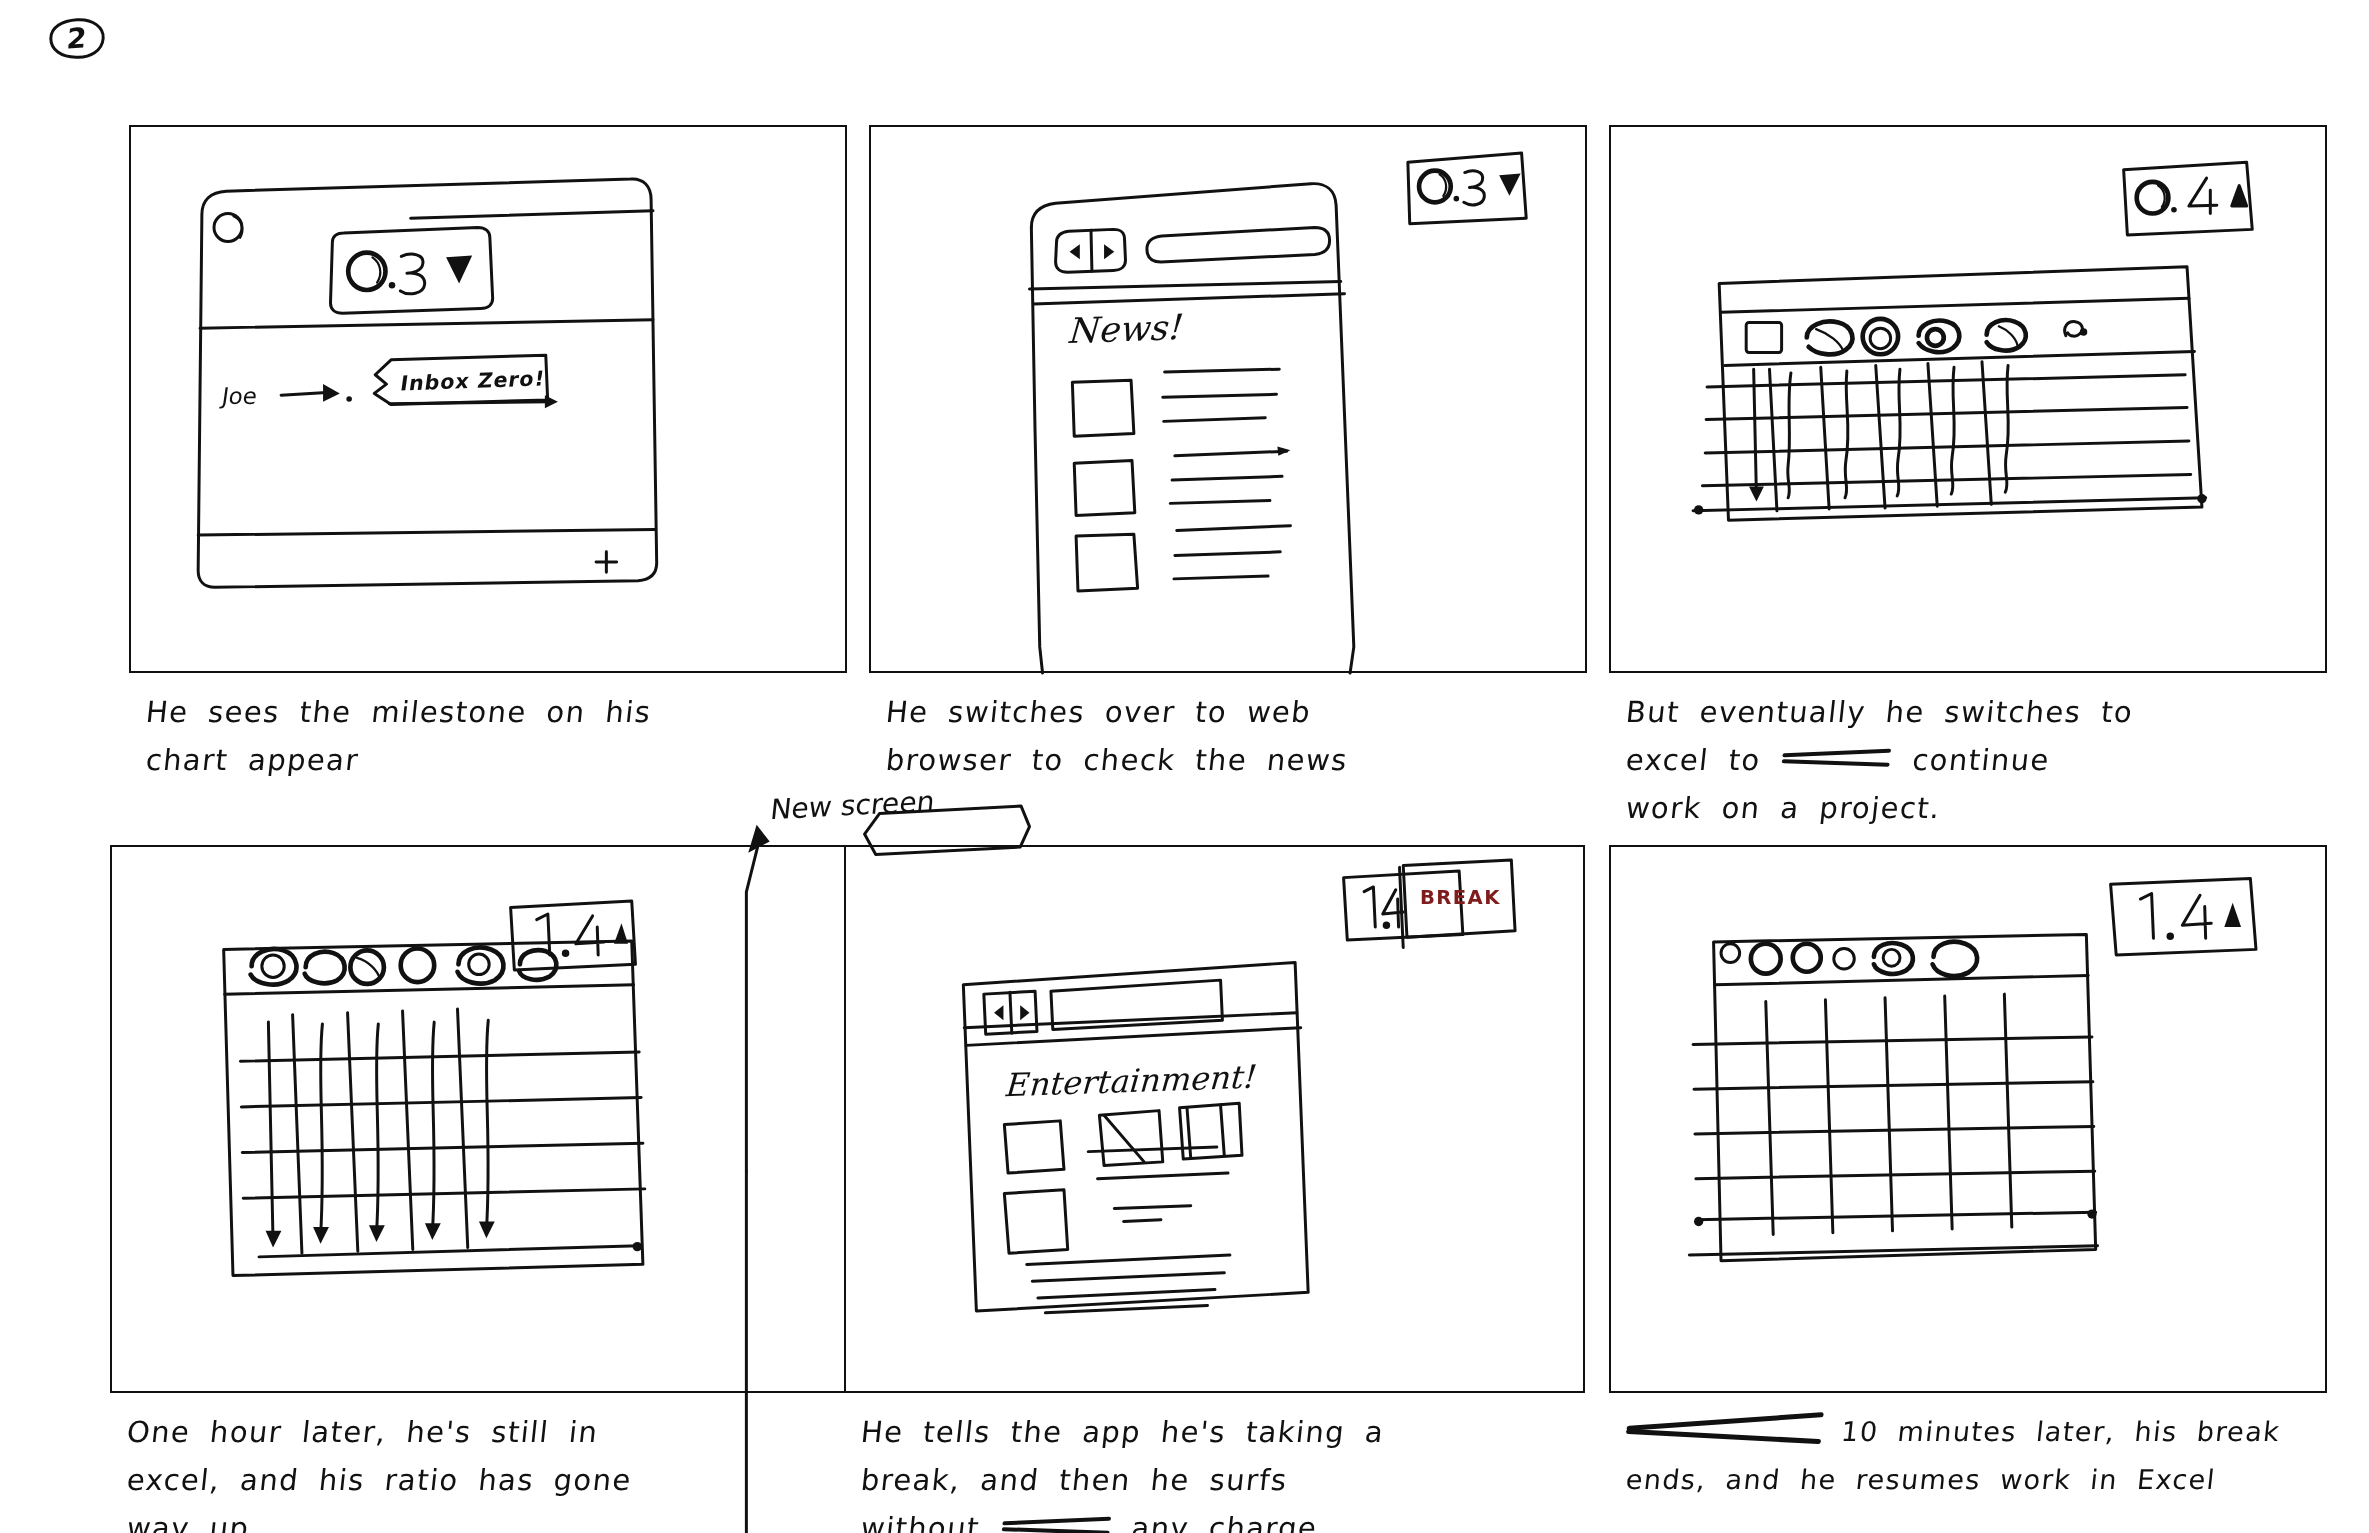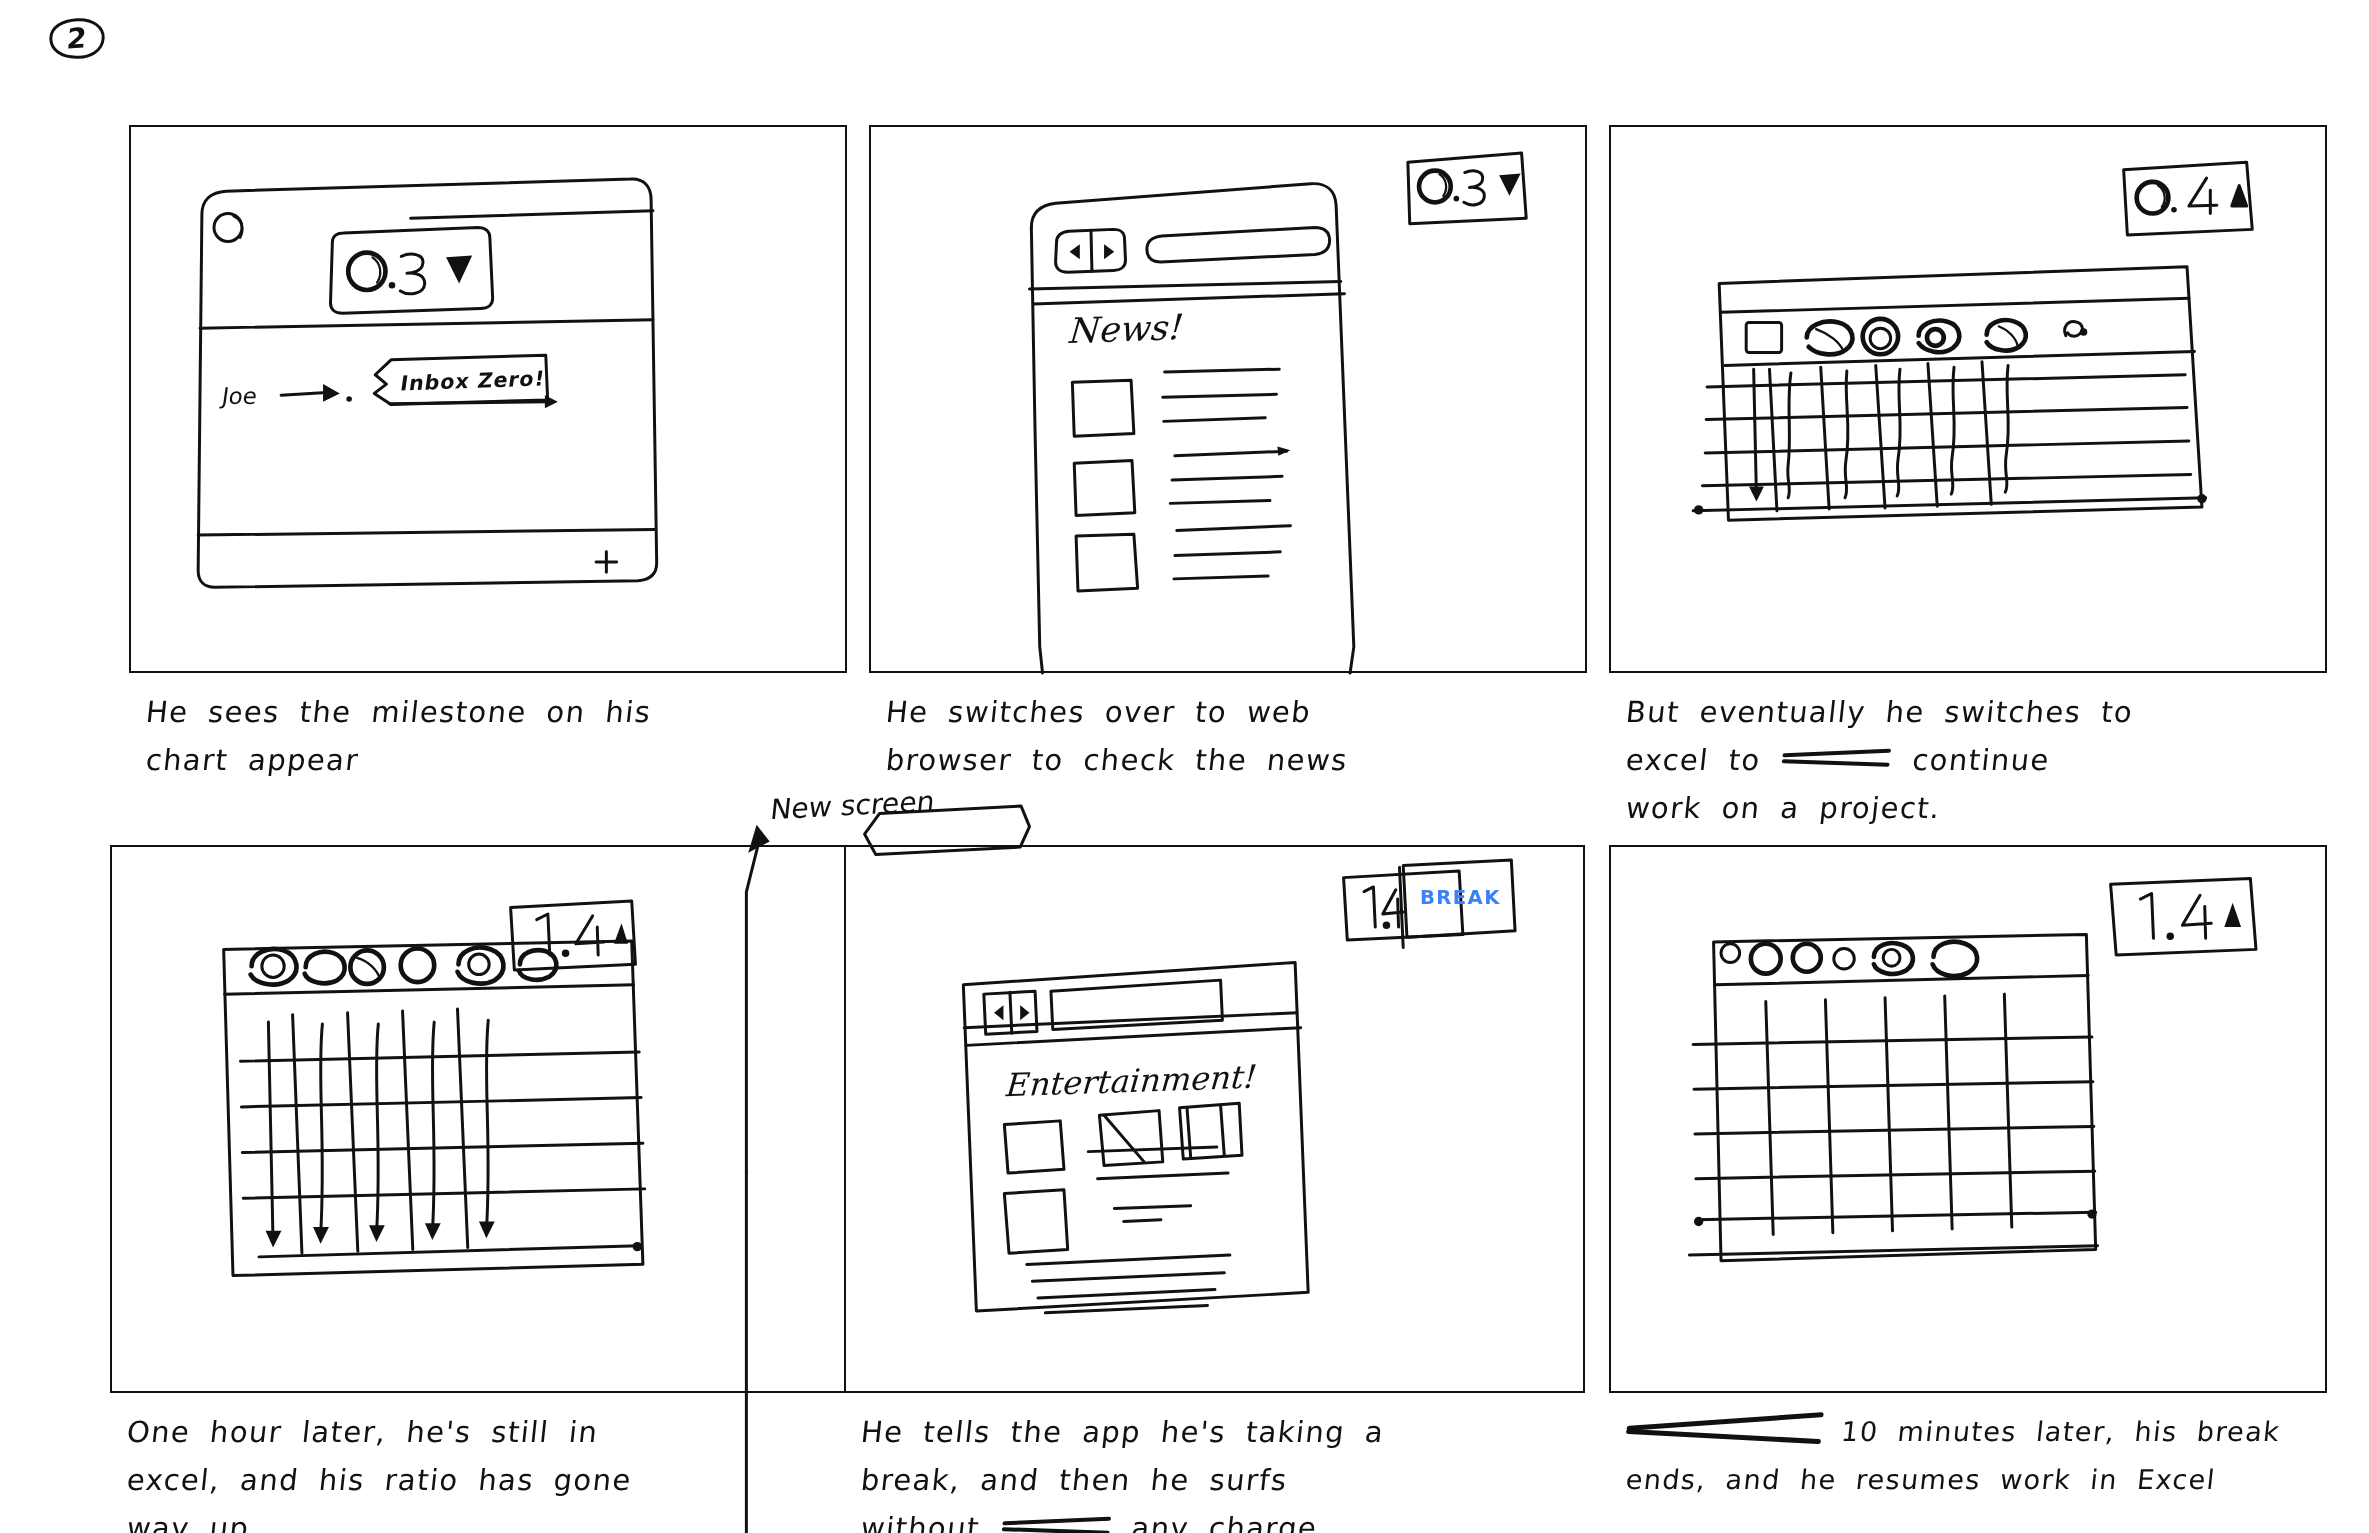--- a/index.html
+++ b/index.html
@@ -135,21 +135,21 @@
   }
   .ink-thin { stroke-width: 2.4; }
   .ink-thick { stroke-width: 5; }
   .ink-fill { fill: #111; stroke: none; }
   .badge-break {
     position: absolute;
     font-family: "DejaVu Sans", sans-serif;
     font-size: 19.6px;
     font-weight: bold;
     letter-spacing: 1.4px;
-    color: #3b82f6;
+    color: #7f1d1d;
     white-space: nowrap;
   }
   .screen-title {
     position: absolute;
     font-family: "DejaVu Serif", serif;
     font-size: 35px;
     font-style: italic;
     color: #111;
     white-space: nowrap;
     transform: skewX(-7deg) rotate(-2deg);

